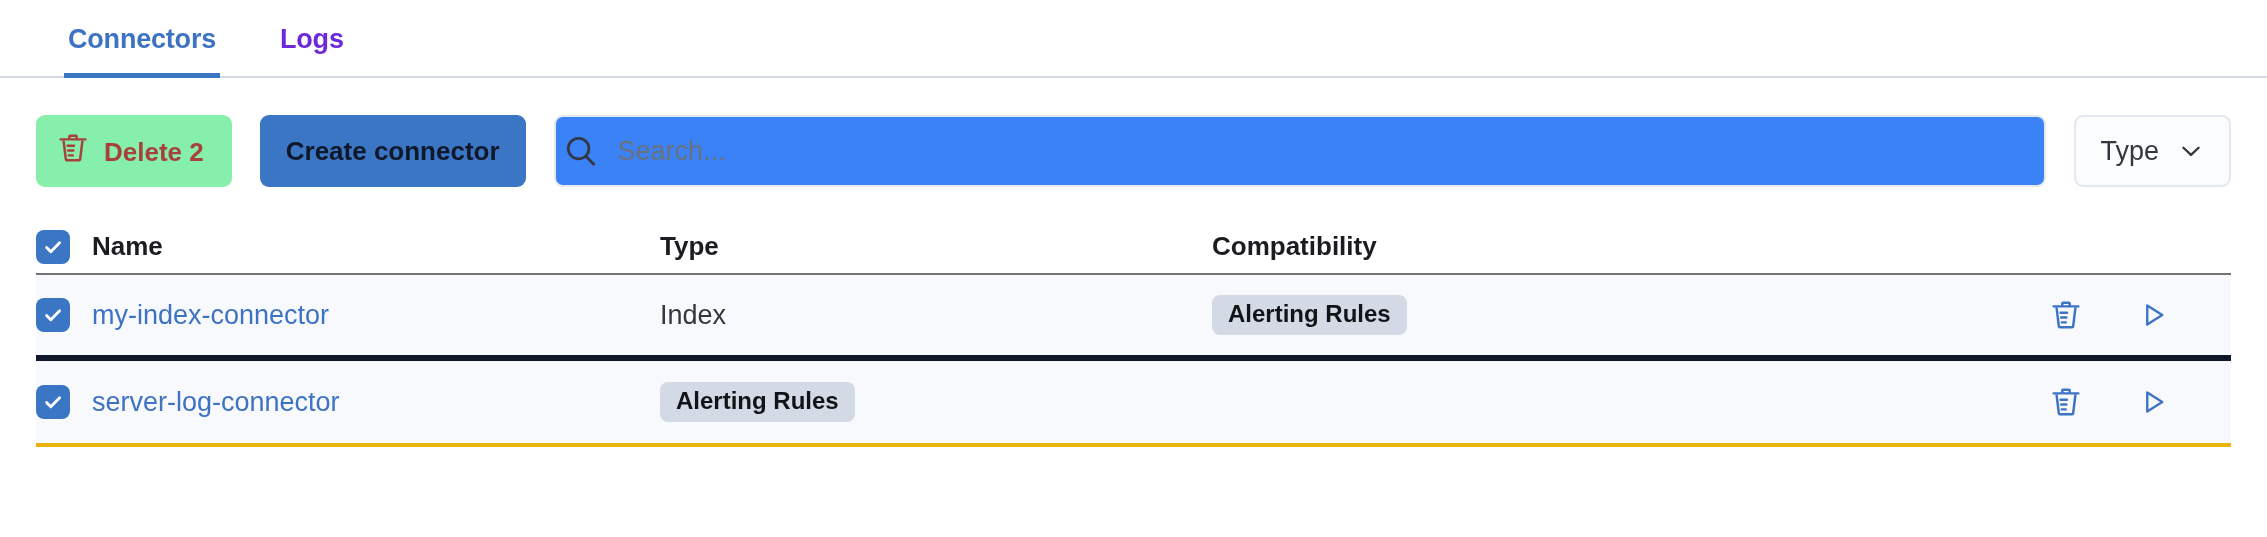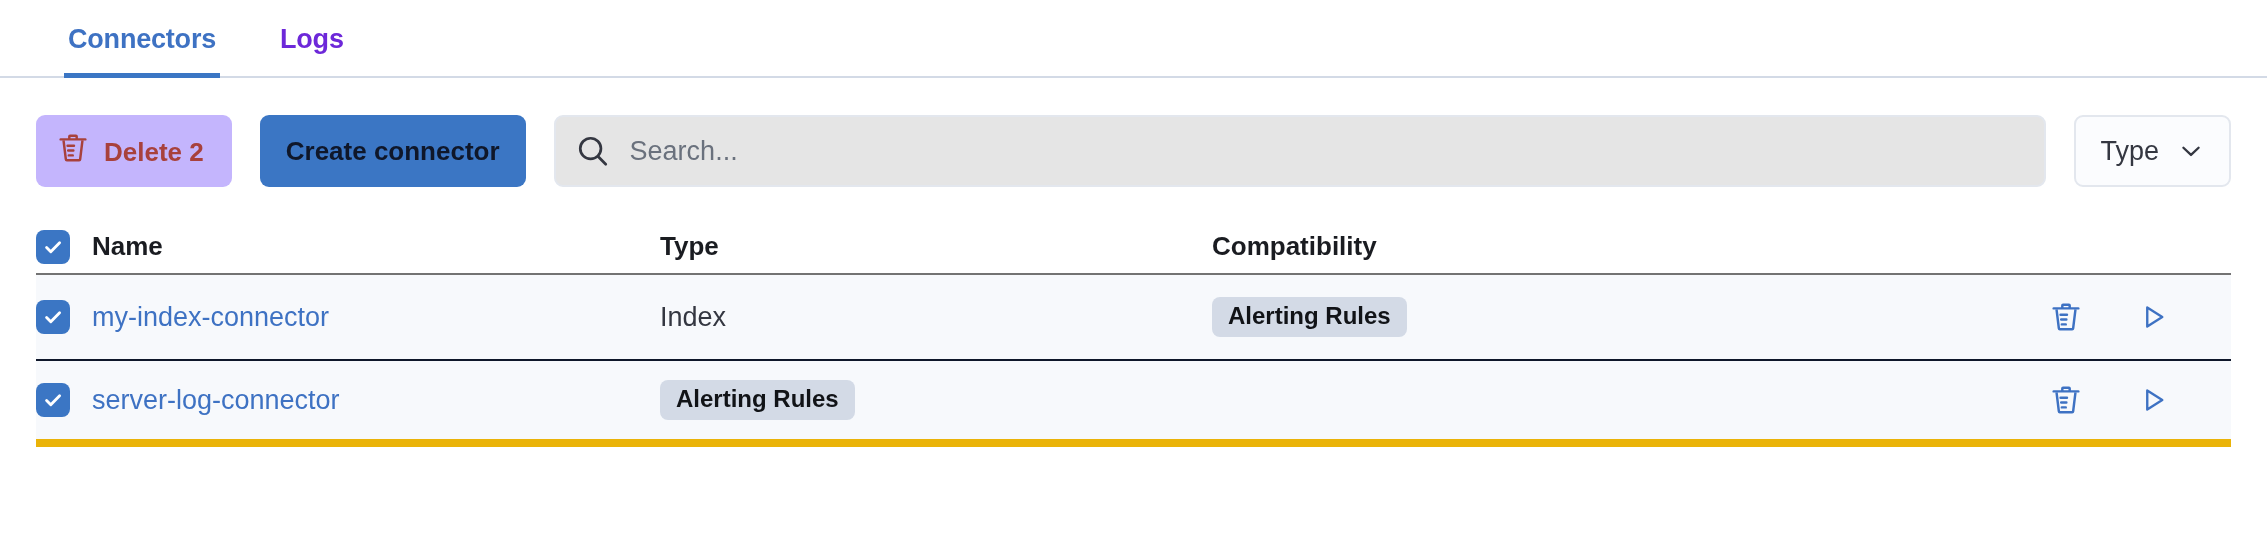--- a/index.html
+++ b/index.html
@@ -78,45 +78,45 @@
     font-weight: bold;
     height: 72px;
     box-sizing: border-box;
     cursor: pointer;
     display: inline-flex;
     align-items: center;
     justify-content: center;
     white-space: nowrap;
   }
   .btn-delete {
-    background: #c4b5fd;
+    background: #86efac;
     color: #a8413c;
     padding: 0 28px 0 22px;
     gap: 16px;
   }
   .btn-delete .lbl { position: relative; top: 1px; }
   .btn-create {
     background: #3b76c4;
     color: #0f172a;
     padding: 0 26px;
     margin-left: 28px;
   }
 
   
   .search-wrap {
     flex: 1;
     margin-left: 28px;
     margin-right: 28px;
     height: 72px;
     border: 2px solid #e3e7ee;
     border-radius: 9px;
-    background: #e5e5e5;
-    display: flex;
-    align-items: center;
-    padding: 0 20px;
+    background: #3b82f6;
+    display: flex;
+    align-items: center;
+    padding: 0 8px;
     box-sizing: border-box;
   }
   .search-wrap .search-icon { flex: 0 0 auto; margin-right: 18px; display: flex; }
   .search-input {
     flex: 1;
     border: none;
     outline: none;
     background: transparent;
     font-family: inherit;
     font-size: 27px;
@@ -155,24 +155,24 @@
     align-items: center;
     box-sizing: border-box;
   }
   .thead {
     height: 55px;
     border-bottom: 2px solid #737373;
   }
   .tbody-row {
     height: 86px;
     background: #f7f9fc;
-    border-bottom: 2px solid #0f172a;
+    border-bottom: 6px solid #0f172a;
   }
   .tbody-row:last-child {
-    border-bottom: 8px solid #eab308;
+    border-bottom: 4px solid #eab308;
   }
 
   .c-check { flex: 0 0 56px; display: flex; align-items: center; }
   .c-name  { flex: 0 0 568px; }
   .c-type  { flex: 0 0 552px; }
   .c-compat{ flex: 1 1 auto; }
   .c-actions {
     flex: 0 0 180px;
     display: flex;
     align-items: center;

